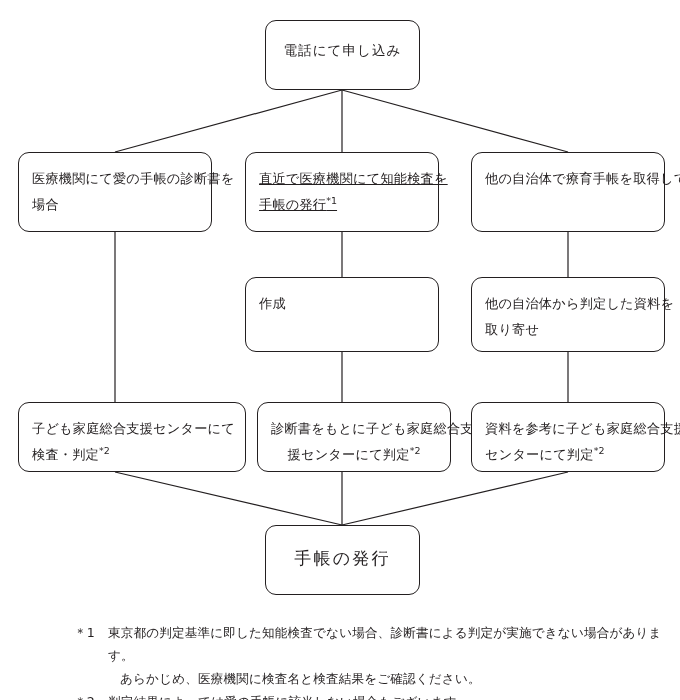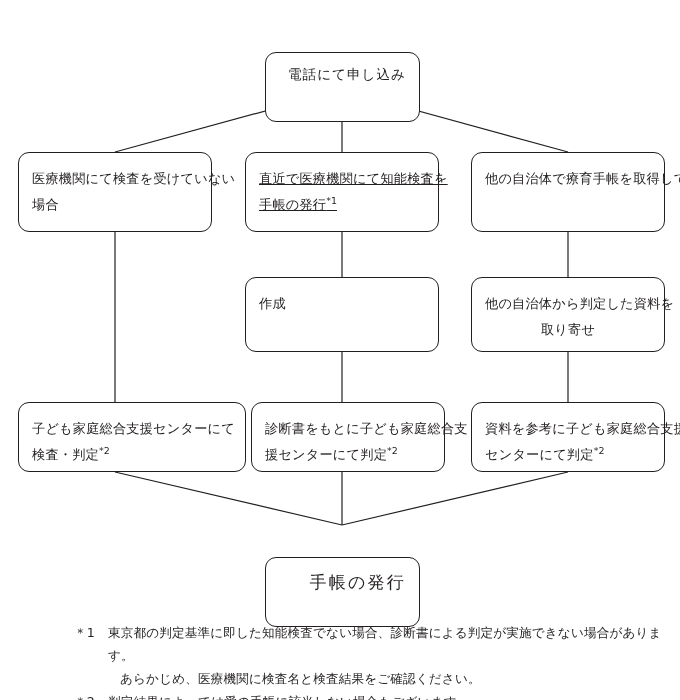--- a/index.html
+++ b/index.html
@@ -35,23 +35,22 @@
     color: #231f20;
     z-index: 2;
   }
   .node .line {
     display: block;
     white-space: nowrap;
   }
   .node.centered {
     display: flex;
     align-items: flex-start;
-    justify-content: flex-end;
-    padding-top: 8px;
-    margin-top: 32px;
+    justify-content: center;
+    padding-top: 16px;
   }
   .node.centered .line {
     font-size: 17px;
     letter-spacing: 2.2px;
   }
   .node.start .line {
     font-size: 13.6px;
     letter-spacing: 1px;
   }
   .sup {
@@ -108,48 +107,48 @@
     <line x1="342" y1="472" x2="342" y2="525"></line>
     <line x1="568" y1="472" x2="342" y2="525"></line>
   </g>
 </svg>
 
 <div class="node start centered" style="left:265px; top:20px; width:155px; height:70px;">
   <span class="line">電話にて申し込み</span>
 </div>
 
 <div class="node" style="left:18px; top:152px; width:194px; height:80px;">
-  <span class="line">医療機関にて検査を受けていない</span>
+  <span class="line">医療機関にて愛の手帳の診断書を</span>
   <span class="line">場合</span>
 </div>
 
 <div class="node" style="left:245px; top:152px; width:194px; height:80px;text-decoration:underline;">
   <span class="line">直近で医療機関にて知能検査を</span>
   <span class="line"><span>手帳の発行</span><span class="sup">*1</span></span>
 </div>
 
 <div class="node" style="left:471px; top:152px; width:194px; height:80px;">
   <span class="line">他の自治体で療育手帳を取得して</span>
 </div>
 
 <div class="node" style="left:245px; top:277px; width:194px; height:75px;">
   <span class="line">作成</span>
 </div>
 
-<div class="node" style="left:471px; top:277px; width:194px; height:75px;text-align:center;">
+<div class="node" style="left:471px; top:277px; width:194px; height:75px;">
   <span class="line">他の自治体から判定した資料を</span>
   <span class="line">取り寄せ</span>
 </div>
 
 <div class="node" style="left:18px; top:402px; width:228px; height:70px;">
   <span class="line">子ども家庭総合支援センターにて</span>
   <span class="line"><span>検査・判定</span><span class="sup">*2</span></span>
 </div>
 
-<div class="node" style="left:251px; top:402px; width:194px; height:70px;">
+<div class="node" style="left:257px; top:402px; width:194px; height:70px;text-align:center;">
   <span class="line">診断書をもとに子ども家庭総合支</span>
   <span class="line"><span>援センターにて判定</span><span class="sup">*2</span></span>
 </div>
 
 <div class="node" style="left:471px; top:402px; width:194px; height:70px;">
   <span class="line">資料を参考に子ども家庭総合支援</span>
   <span class="line"><span>センターにて判定</span><span class="sup">*2</span></span>
 </div>
 
 <div class="node centered" style="left:265px; top:525px; width:155px; height:70px;">

